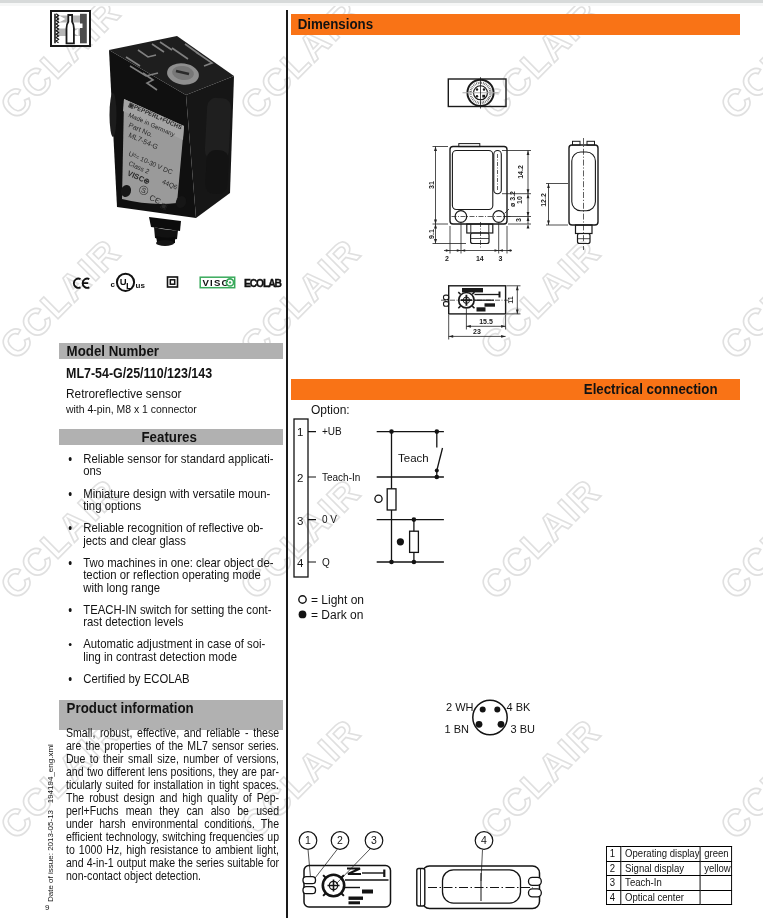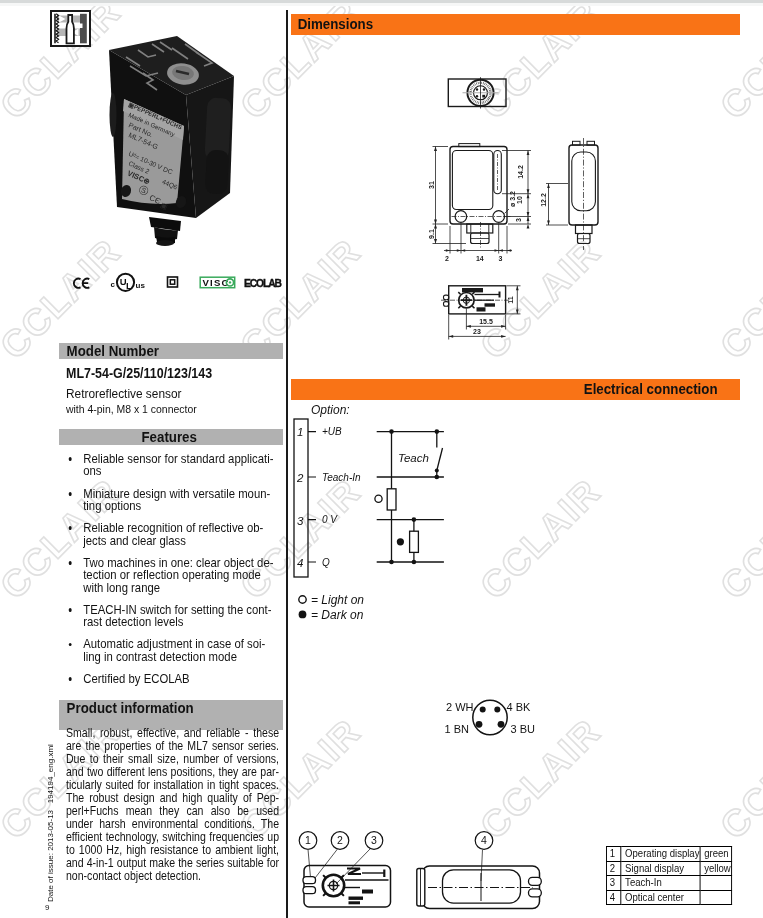--- a/index.html
+++ b/index.html
@@ -308,21 +308,21 @@
         <polygon points="466.4,326.3 470.9,324.9 470.9,327.7"></polygon>
         <polygon points="505.6,326.3 501.1,324.9 501.1,327.7"></polygon>
         <polygon points="448.7,336.4 453.2,335 453.2,337.8"></polygon>
         <polygon points="505.6,336.4 501.1,335 501.1,337.8"></polygon>
       </g>
       <text x="512.5" y="300" font-size="7" font-weight="bold" fill="#222" text-anchor="middle" transform="rotate(-90 512.5 300)" font-family="Liberation Sans, sans-serif">11</text>
       <text x="486" y="324" font-size="7" font-weight="bold" fill="#222" text-anchor="middle" font-family="Liberation Sans, sans-serif">15.5</text>
       <text x="477" y="334.2" font-size="7" font-weight="bold" fill="#222" text-anchor="middle" font-family="Liberation Sans, sans-serif">23</text>
     </svg>
   </div>
-  <div id="elec" class="abs z2" style="left:285px;top:400px;font-style:italic;">
+  <div id="elec" class="abs z2" style="left:285px;top:400px;">
     <svg width="478" height="225" viewBox="285 400 478 225" fill="none">
       <text x="311" y="414" font-size="12" fill="#131313" font-family="Liberation Sans, sans-serif">Option:</text>
       <rect x="294" y="419" width="14" height="158" stroke="#131313" stroke-width="1.3"></rect>
       <g font-size="11.5" fill="#131313" font-family="Liberation Sans, sans-serif">
         <text x="297" y="436">1</text>
         <text x="297" y="482">2</text>
         <text x="297" y="525">3</text>
         <text x="297" y="567">4</text>
       </g>
       <g stroke="#131313" stroke-width="1.2">

